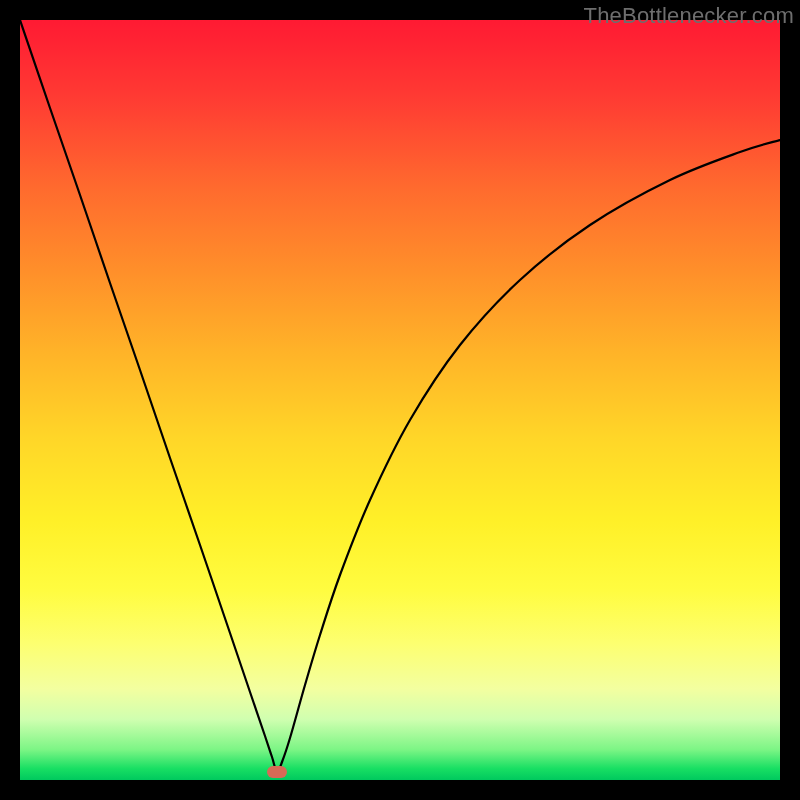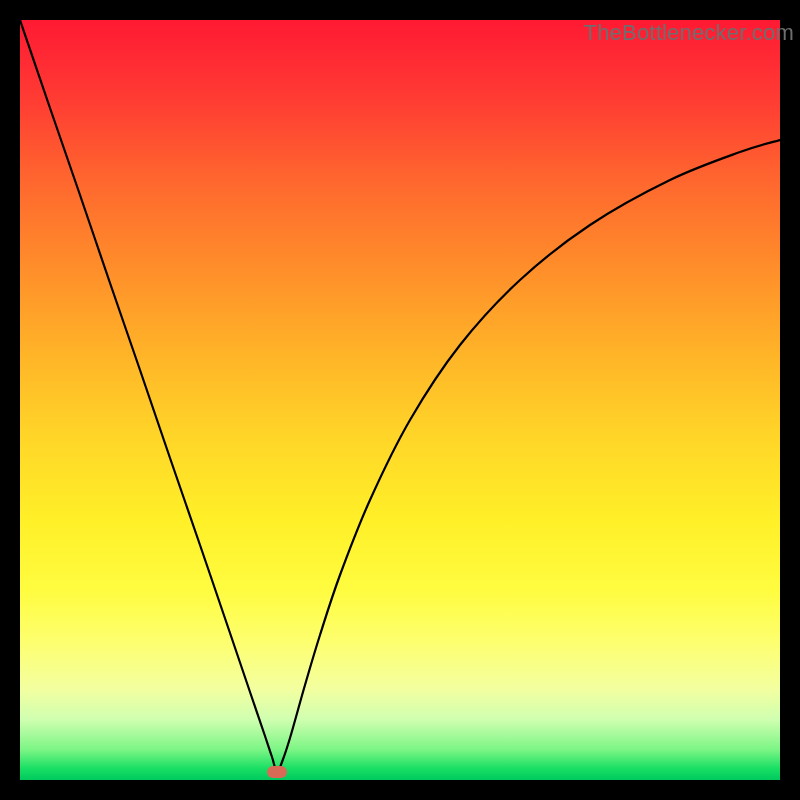--- a/index.html
+++ b/index.html
@@ -37,21 +37,21 @@
       #fdff70 82%,
       #f3ffa0 88%,
       #d0ffb0 92%,
       #7cf585 96%,
       #18df63 98.5%,
       #00c95e 100%
     );
   }
   .watermark {
     position: absolute;
-    top: 20px;
+    top: 3px;
     right: 6px;
     color: #6e6e6e;
     font-size: 22px;
     font-weight: 400;
     letter-spacing: 0.2px;
     z-index: 20;
   }
   svg.curve {
     position: absolute;
     left: 0;

